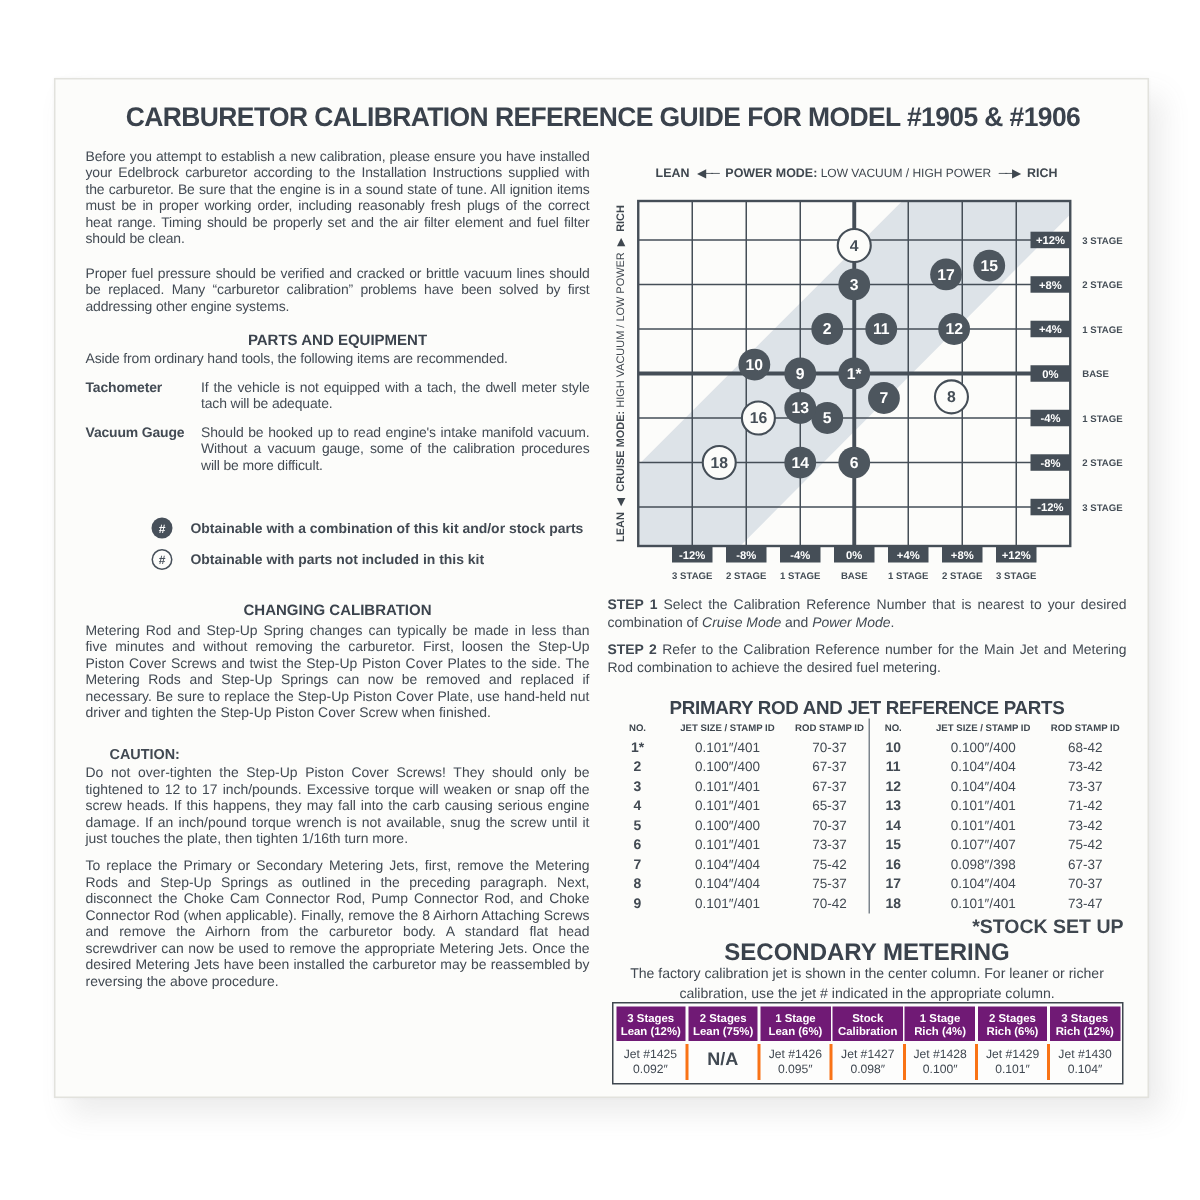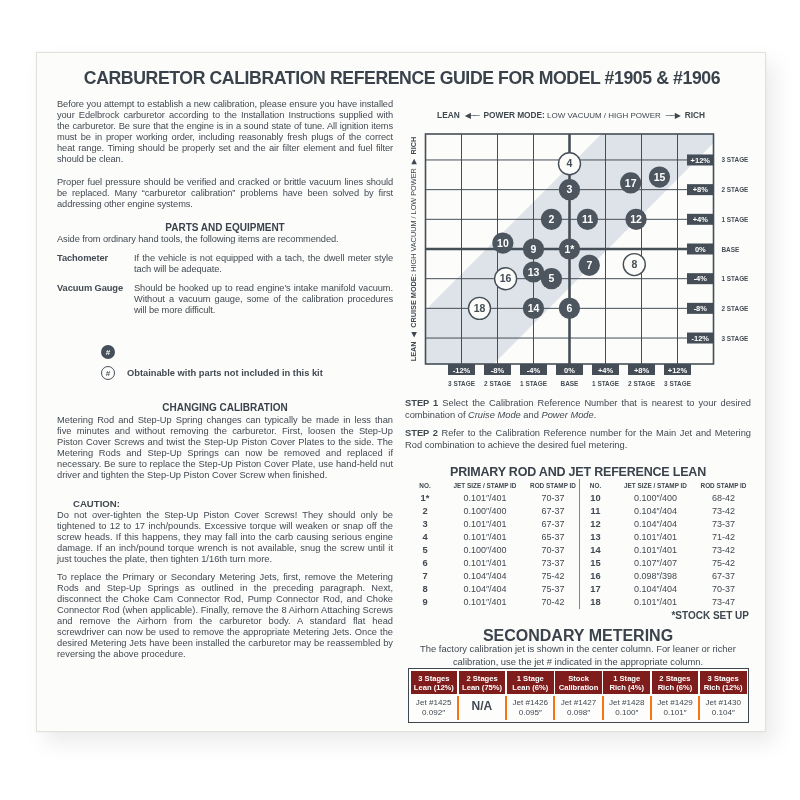--- a/index.html
+++ b/index.html
@@ -58,30 +58,30 @@
                  font-size:12.5px;font-weight:bold;color:#3a424c;letter-spacing:-.2px;}
   .ptable{position:absolute;left:372px;top:426px;width:340px;display:flex;}
   .phalf{flex:1;}
   .phalf.right{border-left:1px solid #7d858d;}
   .prow{display:grid;grid-template-columns:32px 88px 48px;line-height:13px;text-align:center;}
   .prow .no{font-weight:bold;font-size:9.3px;}
   .prow .val{font-size:9px;}
   .phead{display:grid;grid-template-columns:32px 88px 48px;font-size:6.4px;font-weight:bold;
          line-height:13px;text-align:center;color:#3f474f;}
   .pfoot{position:absolute;left:372px;top:557px;width:340px;text-align:right;
-         font-size:10px;font-weight:bold;color:#3f474f;}
+         font-size:13px;font-weight:bold;color:#3f474f;}
 
   
   .sec-title{position:absolute;left:368px;top:574px;width:346px;text-align:center;
              font-size:16px;font-weight:bold;color:#3a424c;}
   .sec-intro{position:absolute;left:368px;top:590px;width:346px;text-align:center;
              font-size:9.4px;line-height:12.5px;}
   .stable{position:absolute;left:371px;top:615px;width:341px;border:1.5px solid #3f474f;background:#fdfdfc;}
   .shead{display:flex;gap:1.5px;margin:1.5px 1.5px 0;}
-  .shead .hc{flex:1;background:#7f1d1d;color:#fff;text-align:center;font-size:7.6px;
+  .shead .hc{flex:1;background:#701a75;color:#fff;text-align:center;font-size:7.6px;
              font-weight:bold;line-height:9.3px;padding:3px 0 2px;}
   .svals{display:flex;margin:1.5px 1.5px 1.5px;border-top:none;}
   .svals .vc{flex:1;text-align:center;font-size:8.1px;line-height:9.8px;padding:2.5px 0;
              border-left:2px solid #f97316;color:#414952;}
   .svals .vc:first-child{border-left:none;}
   .svals .vc.na{font-size:12px;font-weight:bold;line-height:20px;padding:0;}
 </style>
 </head>
 <body>
 
@@ -100,20 +100,21 @@
     </div>
     <div class="equip-row">
       <span class="equip-term">Vacuum Gauge</span>
       <span class="equip-desc">Should be hooked up to read engine's intake manifold vacuum. Without a vacuum gauge, some of the calibration procedures will be more difficult.</span>
     </div>
   </div>
 
   <div class="legend">
     <div class="legend-row">
       <span class="leg-icon leg-filled">#</span>
+      <span class="ltxt">Obtainable with a combination of this kit and/or stock parts</span>
     </div>
     <div class="legend-row">
       <span class="leg-icon leg-open">#</span>
       <span class="ltxt">Obtainable with parts not included in this kit</span>
     </div>
   </div>
 
   <div class="changing">
     <p class="sec-h" style="margin:0 0 1px !important;">CHANGING CALIBRATION</p>
     <p>Metering Rod and Step-Up Spring changes can typically be made in less than five minutes and without removing the carburetor. First, loosen the Step-Up Piston Cover Screws and twist the Step-Up Piston Cover Plates to the side. The Metering Rods and Step-Up Springs can now be removed and replaced if necessary. Be sure to replace the Step-Up Piston Cover Plate, use hand-held nut driver and tighten the Step-Up Piston Cover Screw when finished.</p>
@@ -237,21 +238,21 @@
       <text x="206.70000000000002" y="54.567741935483866" text-anchor="middle" fill="#fff" style="font:bold 10.5px &quot;Liberation Sans&quot;,sans-serif">17</text>
       <circle cx="55.5" cy="176.3548387096774" r="11" fill="#fcfcfa" stroke="#454e57" stroke-width="1.4"></circle>
       <text x="55.5" y="179.9548387096774" text-anchor="middle" fill="#454e57" style="font:bold 10.5px &quot;Liberation Sans&quot;,sans-serif">18</text>
     </svg>
 
   <div class="steps">
     <p><span class="b">STEP 1</span><span> Select the Calibration Reference Number that is nearest to your desired combination of </span><span class="i">Cruise Mode</span><span> and </span><span class="i">Power Mode</span><span>.</span></p>
     <p><span class="b">STEP 2</span><span> Refer to the Calibration Reference number for the Main Jet and Metering Rod combination to achieve the desired fuel metering.</span></p>
   </div>
 
-  <div class="primary-title">PRIMARY ROD AND JET REFERENCE LEAN</div>
+  <div class="primary-title">PRIMARY ROD AND JET REFERENCE PARTS</div>
   <div class="ptable">
     <div class="phalf" id="phalf-left">
       <div class="phead">
         <span>NO.</span>
           <span>JET SIZE / STAMP ID</span>
           <span>ROD STAMP ID</span>
       </div>
     <div class="prow">
           <span class="no">1*</span>
           <span class="val">0.101″/401</span>

